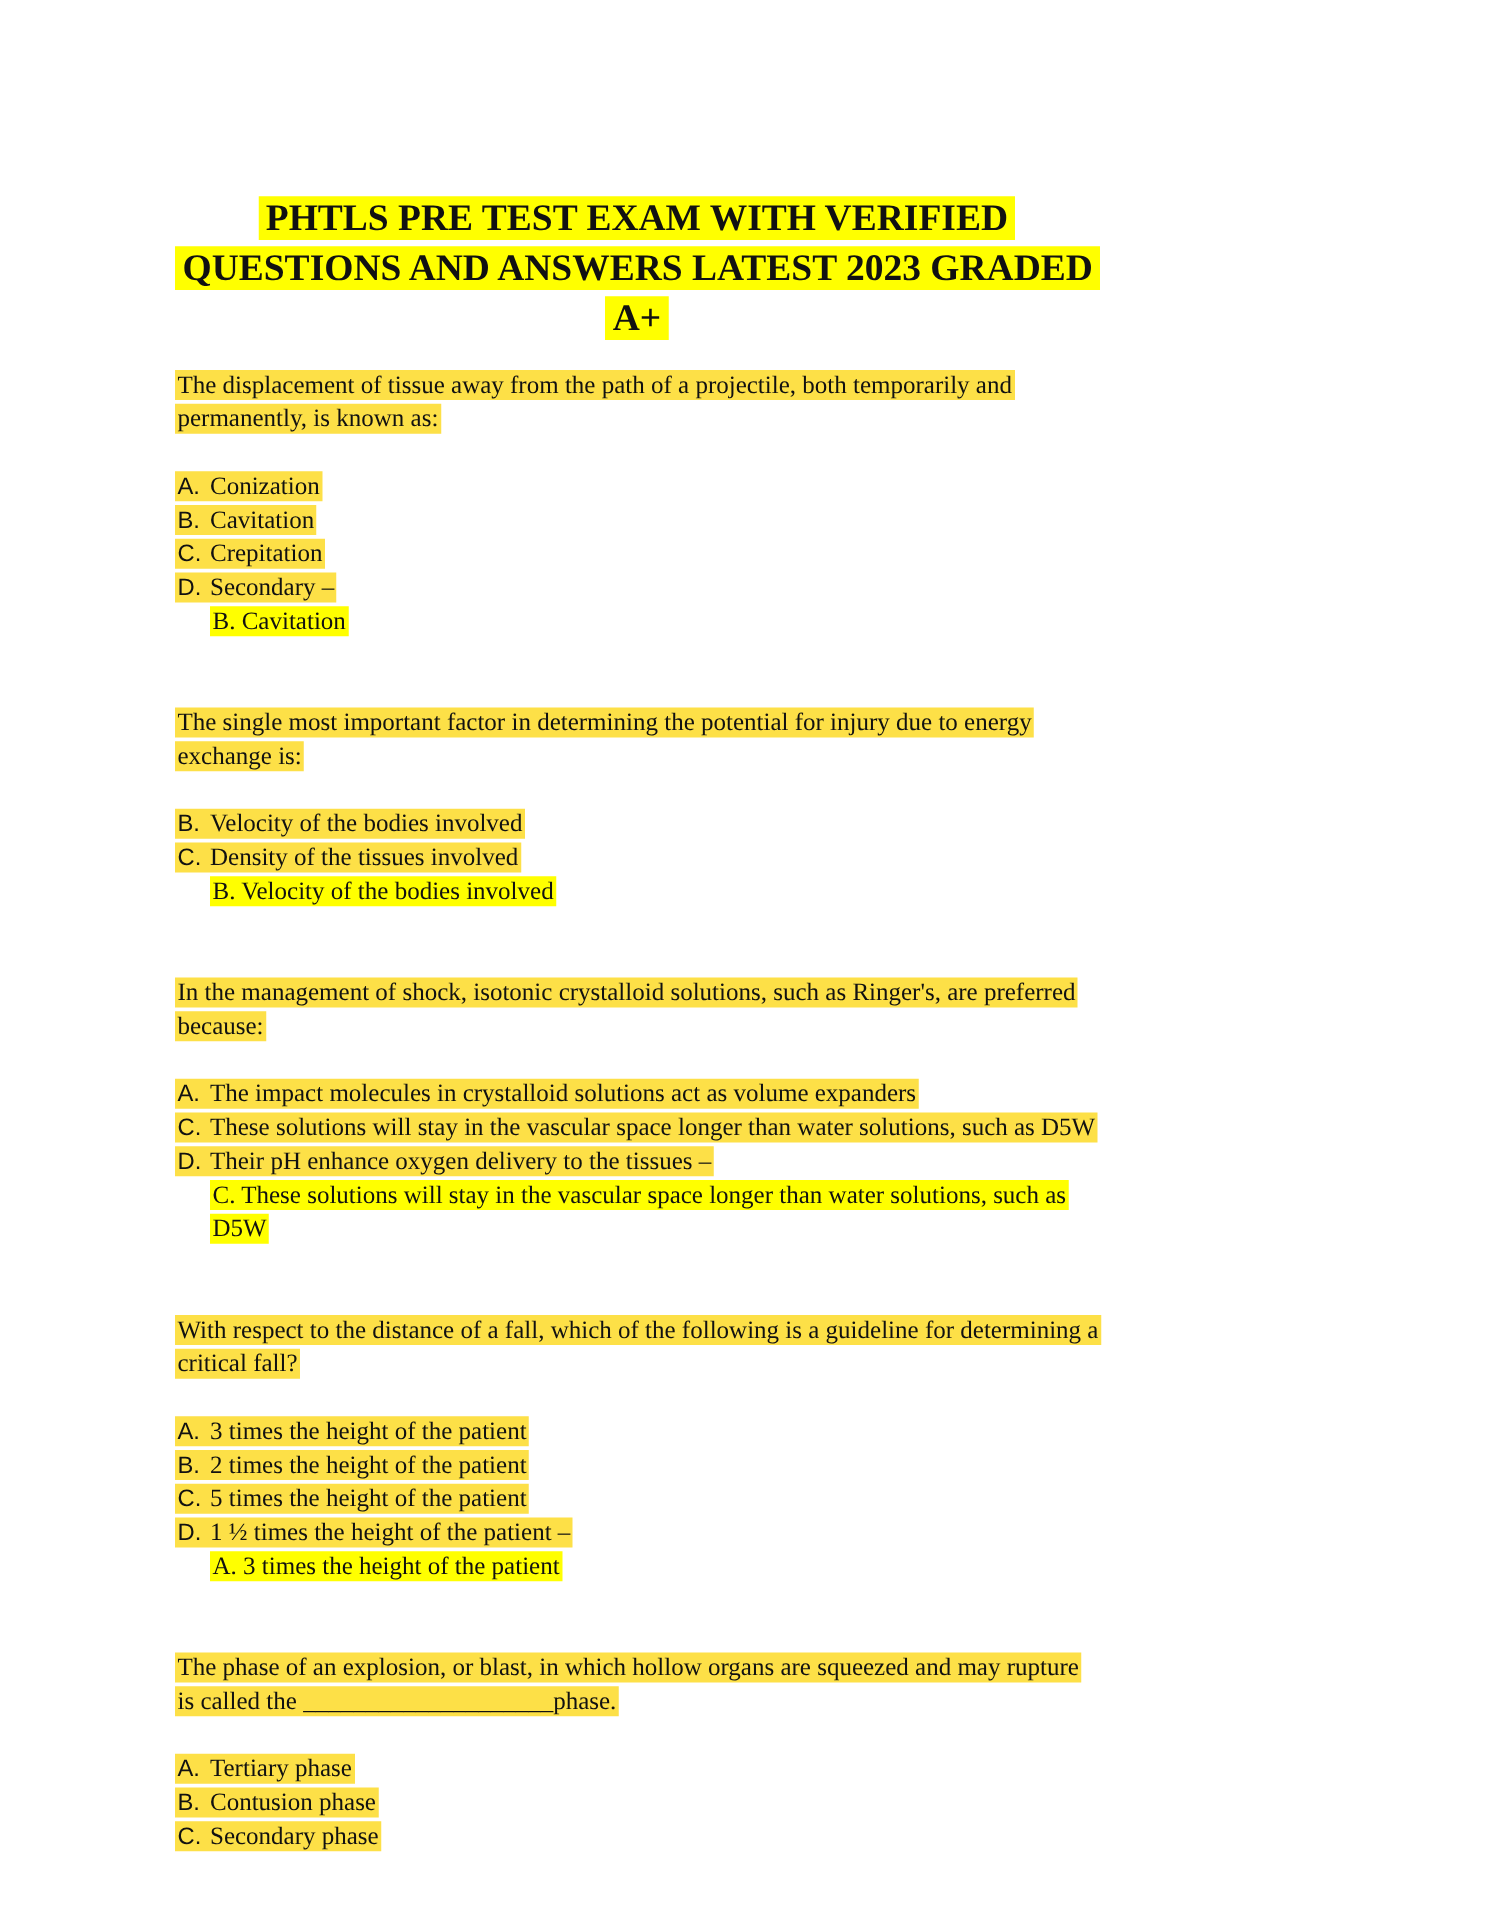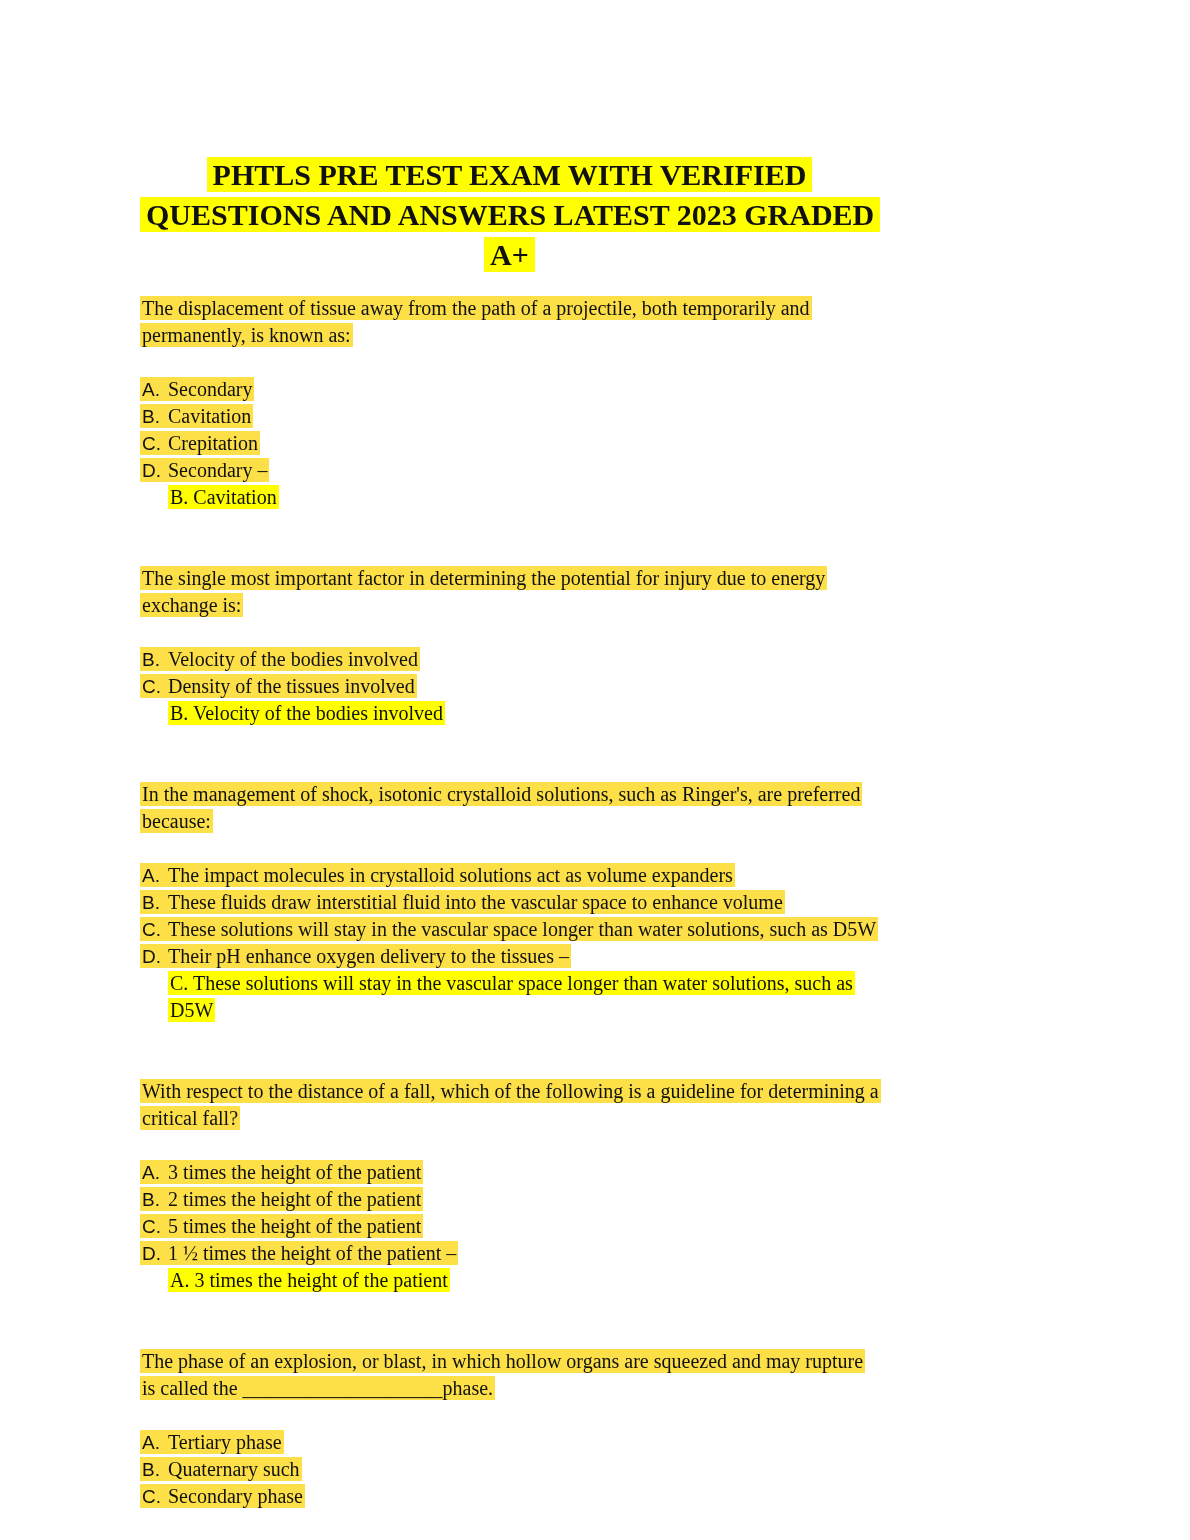--- a/index.html
+++ b/index.html
@@ -67,48 +67,47 @@
   }
 </style>
 </head>
 <body>
 
 <div class="page">
   <h1 class="doc-title"><span class="hl-yellow">PHTLS PRE TEST EXAM WITH VERIFIED QUESTIONS AND ANSWERS LATEST 2023 GRADED A+</span></h1>
   <div>
       <section class="question">
         <p class="prompt"><span class="hl-gray">The displacement of tissue away from the path of a projectile, both temporarily and permanently, is known as:</span></p>
-        <div class="option"><span class="hl-gray"><span class="opt-letter">A.</span><span>Secondary</span></span></div>
+        <div class="option"><span class="hl-gray"><span class="opt-letter">A.</span><span>Conization</span></span></div>
         <div class="option"><span class="hl-gray"><span class="opt-letter">B.</span><span>Cavitation</span></span></div>
         <div class="option"><span class="hl-gray"><span class="opt-letter">C.</span><span>Crepitation</span></span></div>
         <div class="option"><span class="hl-gray"><span class="opt-letter">D.</span><span>Secondary –</span></span></div>
         <div class="answer"><span class="hl-yellow">B. Cavitation</span></div>
       </section>
       <section class="question">
         <p class="prompt"><span class="hl-gray">The single most important factor in determining the potential for injury due to energy exchange is:</span></p>
         <div class="option"><span class="hl-gray"><span class="opt-letter">B.</span><span>Velocity of the bodies involved</span></span></div>
         <div class="option"><span class="hl-gray"><span class="opt-letter">C.</span><span>Density of the tissues involved</span></span></div>
         <div class="answer"><span class="hl-yellow">B. Velocity of the bodies involved</span></div>
       </section>
       <section class="question">
         <p class="prompt"><span class="hl-gray">In the management of shock, isotonic crystalloid solutions, such as Ringer's, are preferred because:</span></p>
         <div class="option"><span class="hl-gray"><span class="opt-letter">A.</span><span>The impact molecules in crystalloid solutions act as volume expanders</span></span></div>
-        <div class="option"><span class="hl-gray"><span class="opt-letter">B.</span><span>These fluids draw interstitial fluid into the vascular space to enhance volume</span></span></div>
         <div class="option"><span class="hl-gray"><span class="opt-letter">C.</span><span>These solutions will stay in the vascular space longer than water solutions, such as D5W</span></span></div>
         <div class="option"><span class="hl-gray"><span class="opt-letter">D.</span><span>Their pH enhance oxygen delivery to the tissues –</span></span></div>
         <div class="answer"><span class="hl-yellow">C. These solutions will stay in the vascular space longer than water solutions, such as D5W</span></div>
       </section>
       <section class="question">
         <p class="prompt"><span class="hl-gray">With respect to the distance of a fall, which of the following is a guideline for determining a critical fall?</span></p>
         <div class="option"><span class="hl-gray"><span class="opt-letter">A.</span><span>3 times the height of the patient</span></span></div>
         <div class="option"><span class="hl-gray"><span class="opt-letter">B.</span><span>2 times the height of the patient</span></span></div>
         <div class="option"><span class="hl-gray"><span class="opt-letter">C.</span><span>5 times the height of the patient</span></span></div>
         <div class="option"><span class="hl-gray"><span class="opt-letter">D.</span><span>1 ½ times the height of the patient –</span></span></div>
         <div class="answer"><span class="hl-yellow">A. 3 times the height of the patient</span></div>
       </section>
       <section class="question">
         <p class="prompt"><span class="hl-gray">The phase of an explosion, or blast, in which hollow organs are squeezed and may rupture is called the ____________________phase.</span></p>
         <div class="option"><span class="hl-gray"><span class="opt-letter">A.</span><span>Tertiary phase</span></span></div>
-        <div class="option"><span class="hl-gray"><span class="opt-letter">B.</span><span>Quaternary such</span></span></div>
+        <div class="option"><span class="hl-gray"><span class="opt-letter">B.</span><span>Contusion phase</span></span></div>
         <div class="option"><span class="hl-gray"><span class="opt-letter">C.</span><span>Secondary phase</span></span></div>
       </section>
     </div>
 </div>
 
 </body></html>

